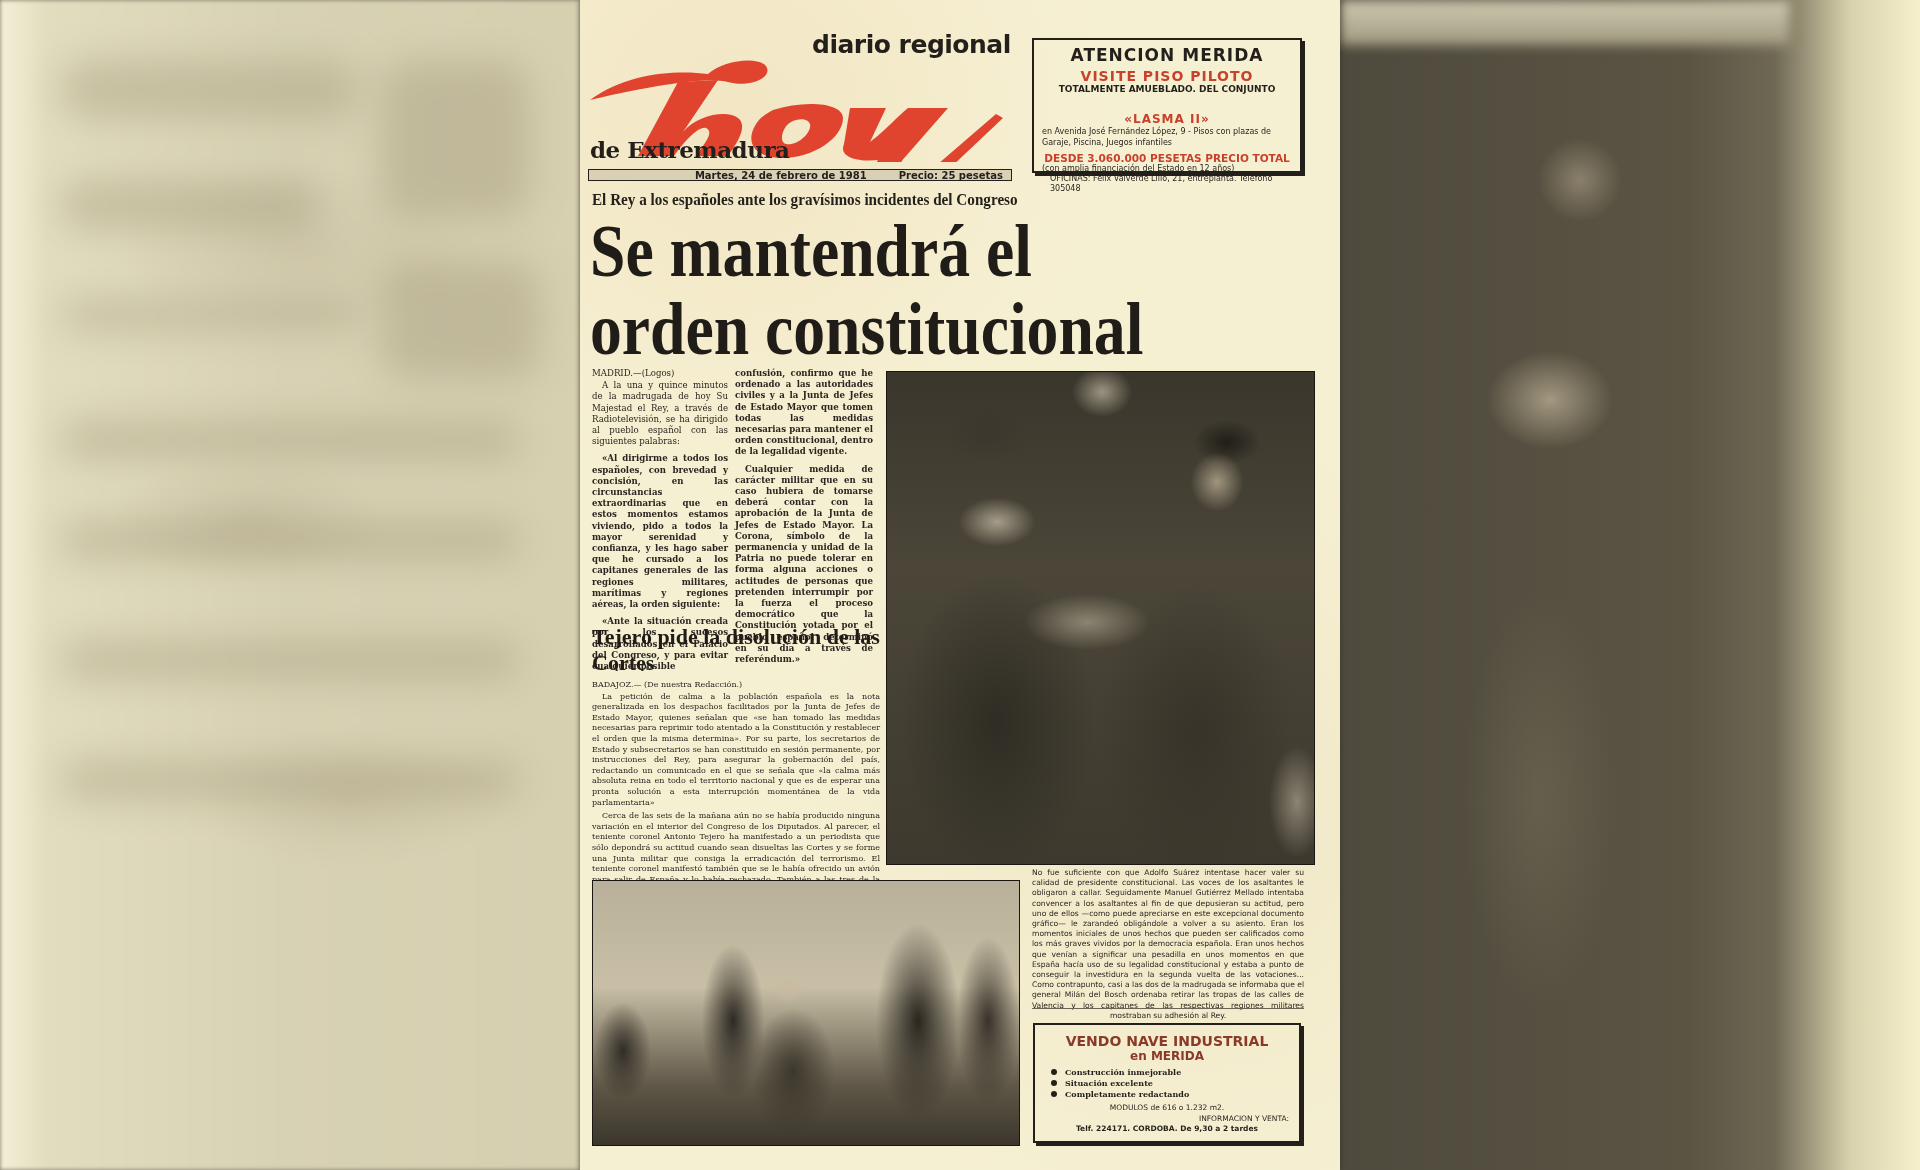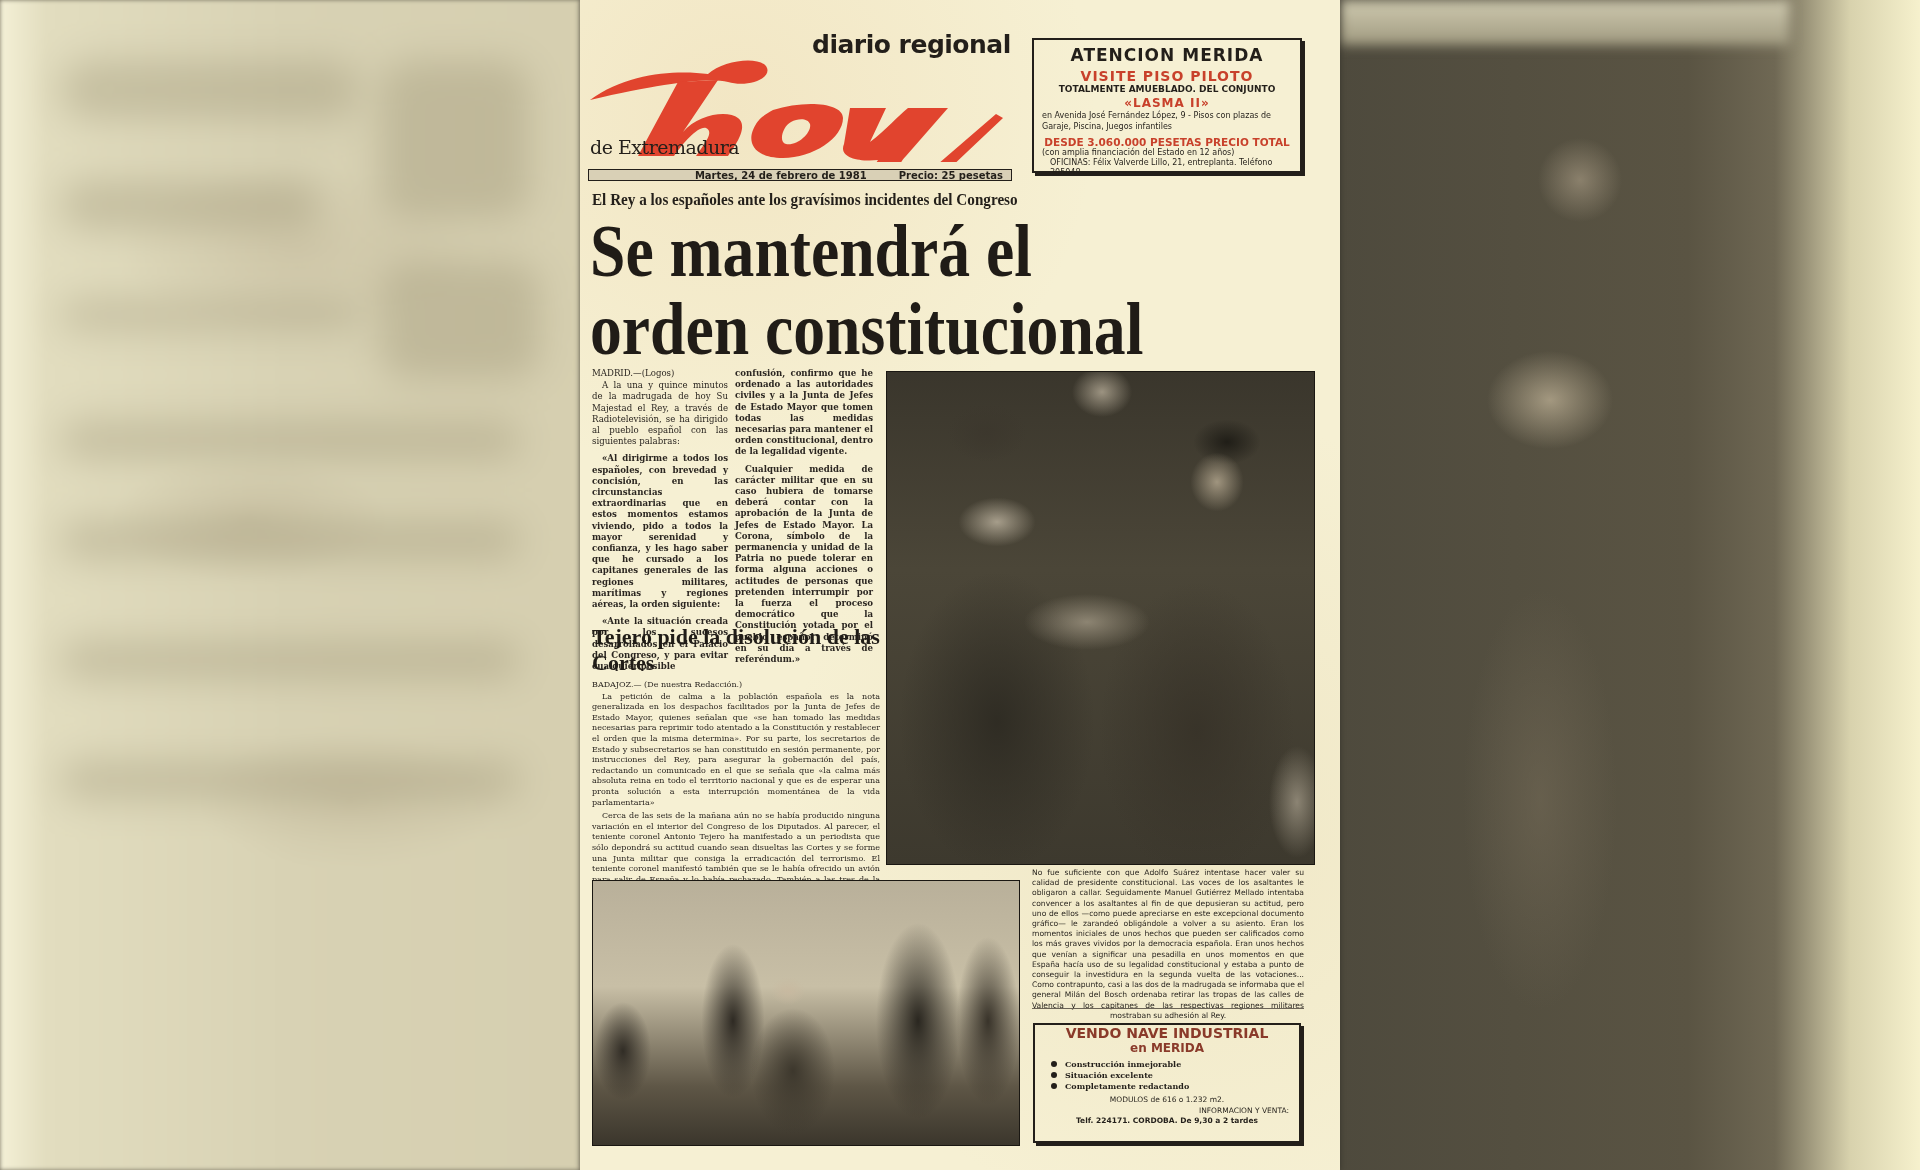--- a/index.html
+++ b/index.html
@@ -43,42 +43,42 @@
   .masthead-tag {
     position: absolute; left: 232px; top: 30px;
     font-family: "DejaVu Sans", sans-serif; font-weight: bold; font-size: 25px;
     color: #231f1a; letter-spacing: -0.5px;
   }
   .logo {
     position: absolute; left: 8px; top: 52px; width: 420px; height: 110px;
   }
   .masthead-sub {
     position: absolute; left: 10px; top: 136px;
-    font-family: "DejaVu Serif", serif; font-weight: normal; font-size: 19px;
+    font-family: "DejaVu Serif", serif; font-weight: bold; font-size: 23px;
     color: #231f1a; letter-spacing: -0.5px;
   }
   .datebar {
     position: absolute; left: 8px; top: 169px; width: 424px; height: 12px;
     border: 1.5px solid #231f1a; background: #d9d0b6;
     display: flex; justify-content: flex-end; align-items: center;
     padding: 0 8px; box-sizing: border-box;
     font-family: "DejaVu Sans", sans-serif; font-weight: bold; font-size: 10px; color: #231f1a; gap: 32px;
   }
 
   
   .ad-top {
     position: absolute; left: 452px; top: 38px; width: 270px; height: 135px;
     border: 2px solid #231f1a; box-shadow: 3px 3px 0 #231f1a;
     box-sizing: border-box; padding: 4px 8px;
     font-family: "DejaVu Sans", sans-serif; color: #231f1a; text-align: center;
   }
   .ad-top .a1 { font-weight: bold; font-size: 17px; letter-spacing: 1px; margin-top: 1px; }
   .ad-top .a2 { font-weight: bold; font-size: 14px; color: #c8412b; letter-spacing: 1px; margin-top: 3px; }
   .ad-top .a3 { font-weight: bold; font-size: 9px; }
-  .ad-top .a4 { font-weight: bold; font-size: 12px; color: #c8412b; letter-spacing: 1px; margin-top: 2px; }
+  .ad-top .a4 { font-weight: bold; font-size: 12px; color: #c8412b; letter-spacing: 1px; margin-top: 18px; }
   .ad-top .a5 { font-size: 8px; text-align: left; line-height: 11px; }
   .ad-top .a6 { font-weight: bold; font-size: 10.5px; color: #c8412b; margin-top: 4px; }
   .ad-top .a7 { font-size: 8px; text-align: left; line-height: 10px; }
   .ad-top .a8 { font-size: 8px; text-align: left; line-height: 10px; padding-left: 8px; }
 
   
   .kicker {
     position: absolute; left: 12px; top: 190px;
     font-family: "Liberation Serif", serif; font-weight: bold; font-size: 16.5px; color: #231f1a;
     transform: scaleX(0.92); transform-origin: left;
@@ -138,21 +138,21 @@
   .col4 {
     left: 452px; top: 868px; width: 272px; font-family: "DejaVu Sans", sans-serif;
     font-weight: normal; font-size: 7.6px; line-height: 10.2px; color: #231f1a;
   }
   .col4 p { text-indent: 0; text-align-last: center; }
   .rule { position: absolute; left: 452px; top: 1008px; width: 272px; height: 1px; background: #6b6356; }
 
   .ad-bottom {
     position: absolute; left: 453px; top: 1023px; width: 268px; height: 120px;
     border: 2px solid #231f1a; box-shadow: 3px 3px 0 #231f1a; box-sizing: border-box;
-    padding: 0 10px; color: #231f1a;
+    padding: 8px 10px; color: #231f1a;
     font-family: "DejaVu Sans", sans-serif;
   }
   .ad-bottom .b1 { text-align: center; font-weight: bold; font-size: 14px; color: #8a3a2a; }
   .ad-bottom .b2 { text-align: center; font-weight: bold; font-size: 12px; color: #8a3a2a; margin-bottom: 4px; }
   .ad-bottom ul { margin: 0; padding: 0 0 0 6px; list-style: none; }
   .ad-bottom li { font-family: "DejaVu Serif", serif; font-weight: bold; font-size: 8px; line-height: 11px; }
   .ad-bottom li .dot { display: inline-block; width: 6px; height: 6px; border-radius: 50%; background: #231f1a; margin-right: 8px; }
   .ad-bottom .b3 { text-align: center; font-size: 7.5px; margin-top: 3px; }
   .ad-bottom .b4 { text-align: right; font-size: 7.5px; margin-top: 2px; }
   .ad-bottom .b5 { text-align: center; font-weight: bold; font-size: 7.5px; margin-top: 1px; }

